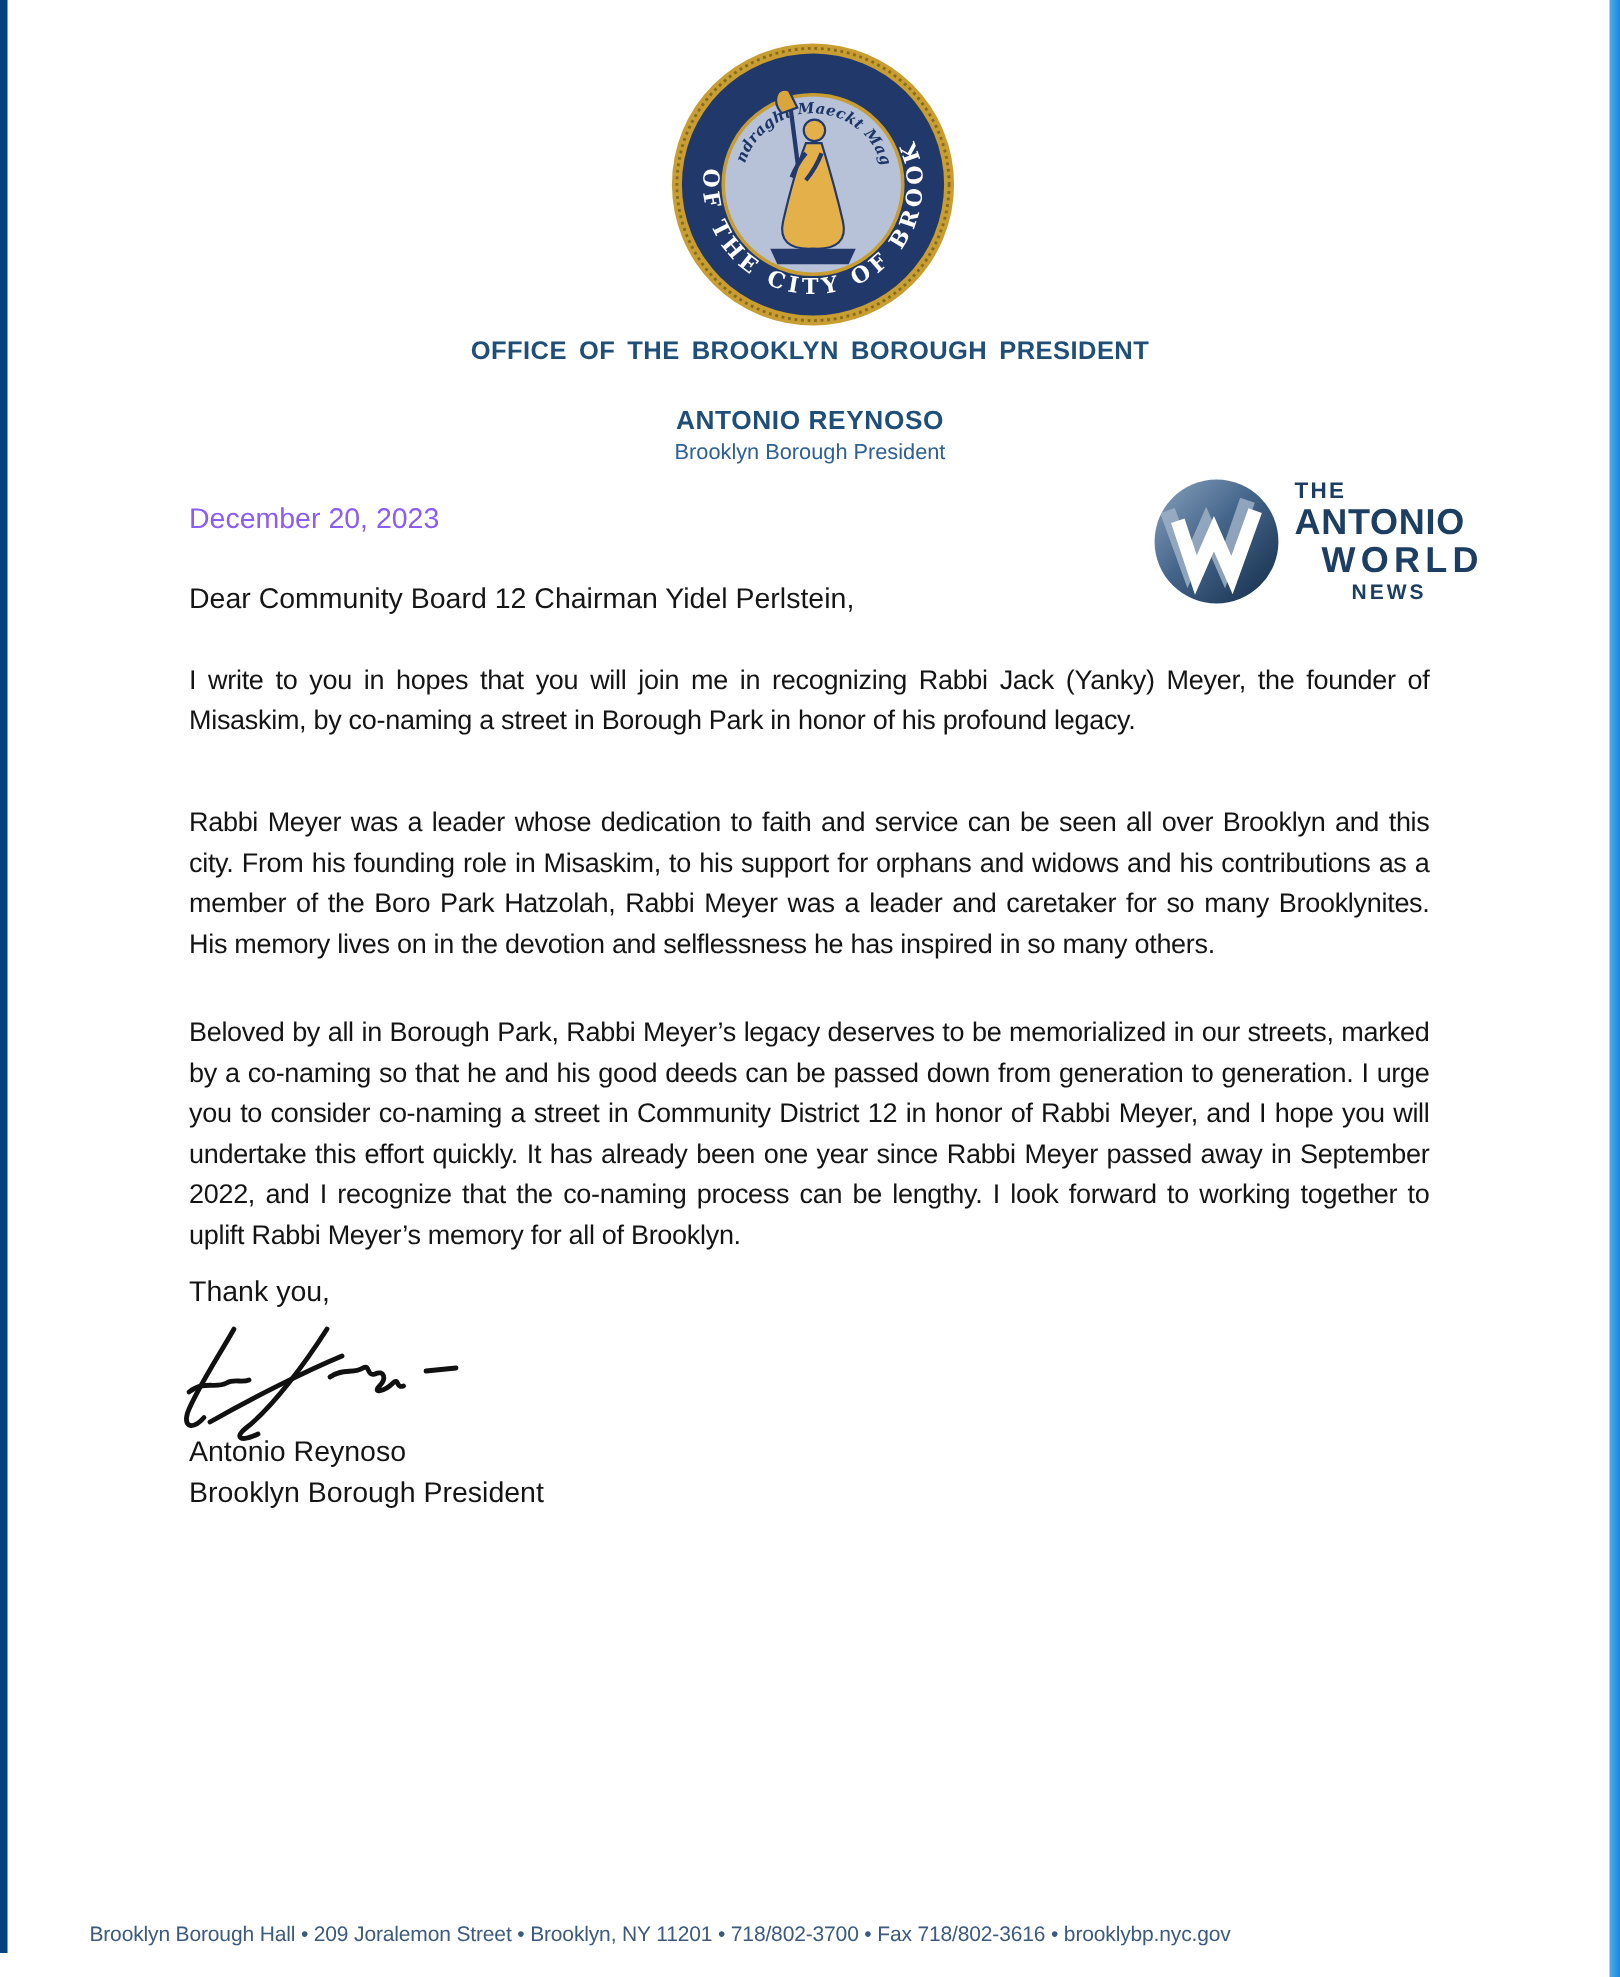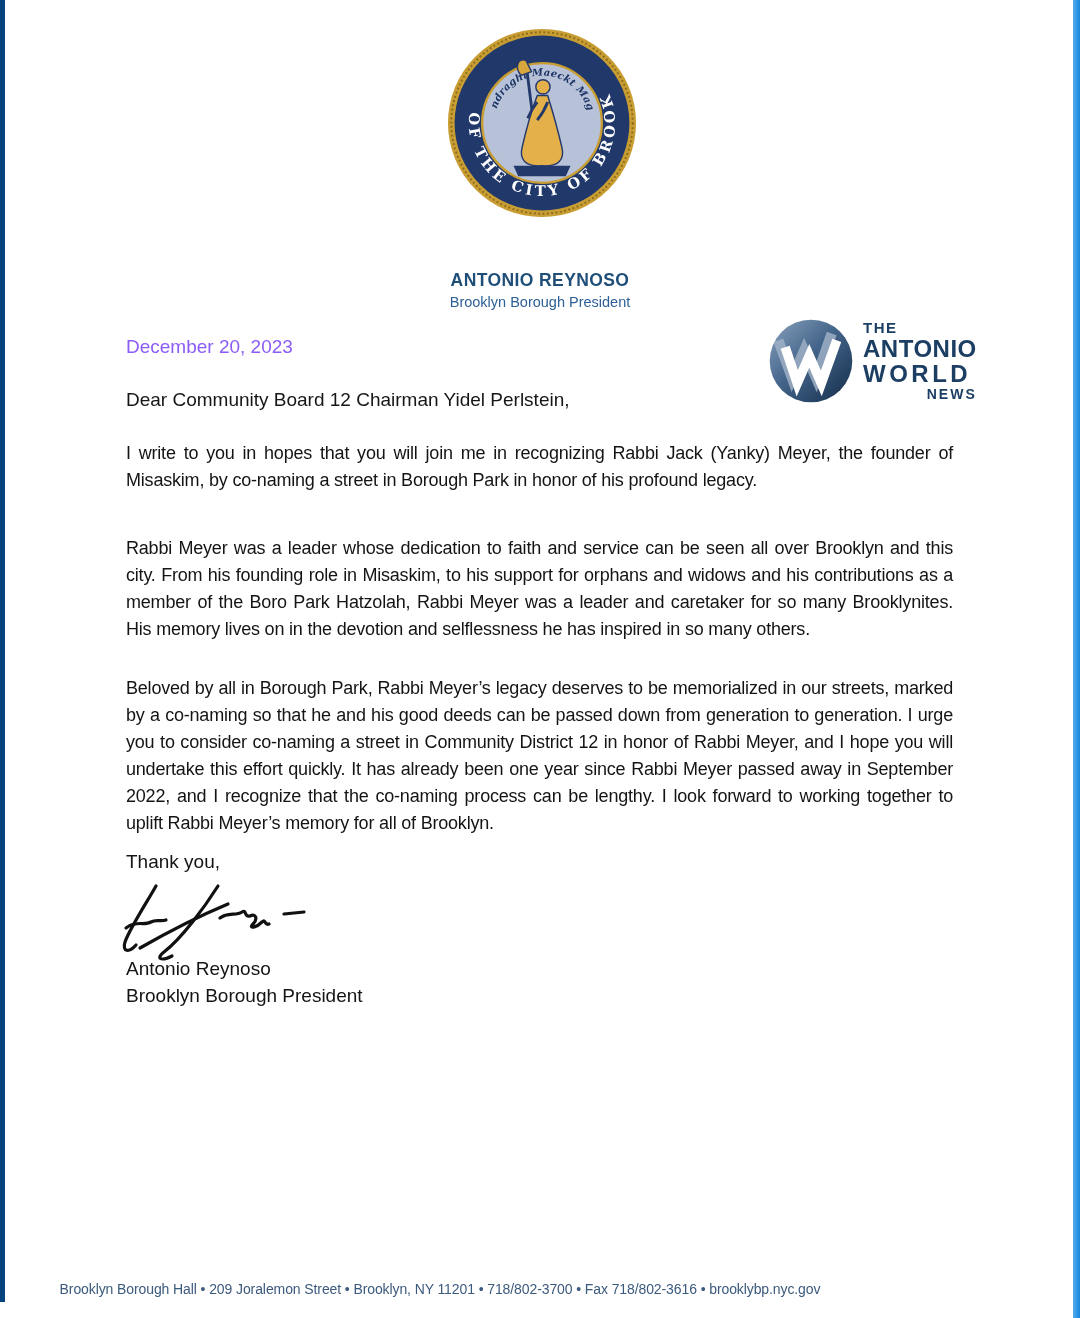--- a/index.html
+++ b/index.html
@@ -20,22 +20,22 @@
   .hdr-title  { position:absolute; left:0; top:294px; width:1080px; text-align:center;
                 color:#2e6096; font-size:14.5px; }
 
   .date       { position:absolute; left:126px; top:336px; font-size:19px; color:#8b5cf6; }
   .salutation { position:absolute; left:126px; top:389px; font-size:19px; color:#161616; }
 
   .ywn { position:absolute; left:768px; top:318px; display:flex; align-items:center; gap:9px; }
   .ywn-text { display:flex; flex-direction:column; color:#1d3e63; }
   .ywn-the     { font-size:15px; font-weight:bold; letter-spacing:1.5px; line-height:1.15; }
   .ywn-yeshiva { font-size:24px; font-weight:bold; letter-spacing:.5px; line-height:1.05; }
-  .ywn-world   { font-size:24px; font-weight:bold; letter-spacing:3.5px; line-height:1.05; }
-  .ywn-news    { font-size:14px; font-weight:bold; letter-spacing:2px; text-align:right; line-height:1.2; }
+  .ywn-world   { font-size:24px; font-weight:bold; letter-spacing:3.5px; line-height:1.05;margin-left:18px; }
+  .ywn-news    { font-size:14px; font-weight:bold; letter-spacing:2px; text-align:center; line-height:1.2; }
 
   .para { position:absolute; left:126px; width:827px; margin:0; font-size:18px; line-height:27px;
           color:#141414; text-align:justify; letter-spacing:-.2px; }
   #para-1 { top:440px; }
   #para-2 { top:521px;margin-top:14px; }
   #para-3 { top:675px; }
 
   .closing   { position:absolute; left:126px; top:851px; font-size:19px; color:#141414; }
   .signature { position:absolute; left:116px; top:876px; }
   .sig-name  { position:absolute; left:126px; top:958px; font-size:19px; color:#141414; }
@@ -73,20 +73,21 @@
         <path d="M 78,50 C 71,42 74,31 83,34 L 89,46 Z" fill="#d8a63c" stroke="#23386b" stroke-width="1.5"></path>
         <circle cx="101" cy="62" r="7.5" fill="#e3b04a" stroke="#23386b" stroke-width="1.5"></circle>
         <path d="M 95,71 C 90,84 84,104 79,126 C 76,139 83,146 100,145 C 117,146 124,139 121,126 C 116,104 110,84 106,71 Z" fill="#e3b04a" stroke="#23386b" stroke-width="1.5"></path>
         <path d="M 95,78 C 90,84 87,90 85,95" fill="none" stroke="#23386b" stroke-width="3"></path>
         <path d="M 106,78 C 103,86 99,92 95,97" fill="none" stroke="#23386b" stroke-width="3"></path>
         <path d="M 70,145 L 130,145 L 125,156 L 75,156 Z" fill="#23386b"></path>
       </g>
     </svg>
   </div>
 
+  <div class="hdr-office">OFFICE OF THE BROOKLYN BOROUGH PRESIDENT</div>
   <div class="hdr-name">ANTONIO REYNOSO</div>
   <div class="hdr-title">Brooklyn Borough President</div>
 
   <div class="ywn">
     <svg viewBox="0 0 100 100" width="86" height="86">
       <defs>
         <linearGradient id="ywnG" x1="0" y1="0" x2="1" y2="1">
           <stop offset="0" stop-color="#8ba3bf"></stop>
           <stop offset="0.45" stop-color="#44658a"></stop>
           <stop offset="1" stop-color="#132c49"></stop>

